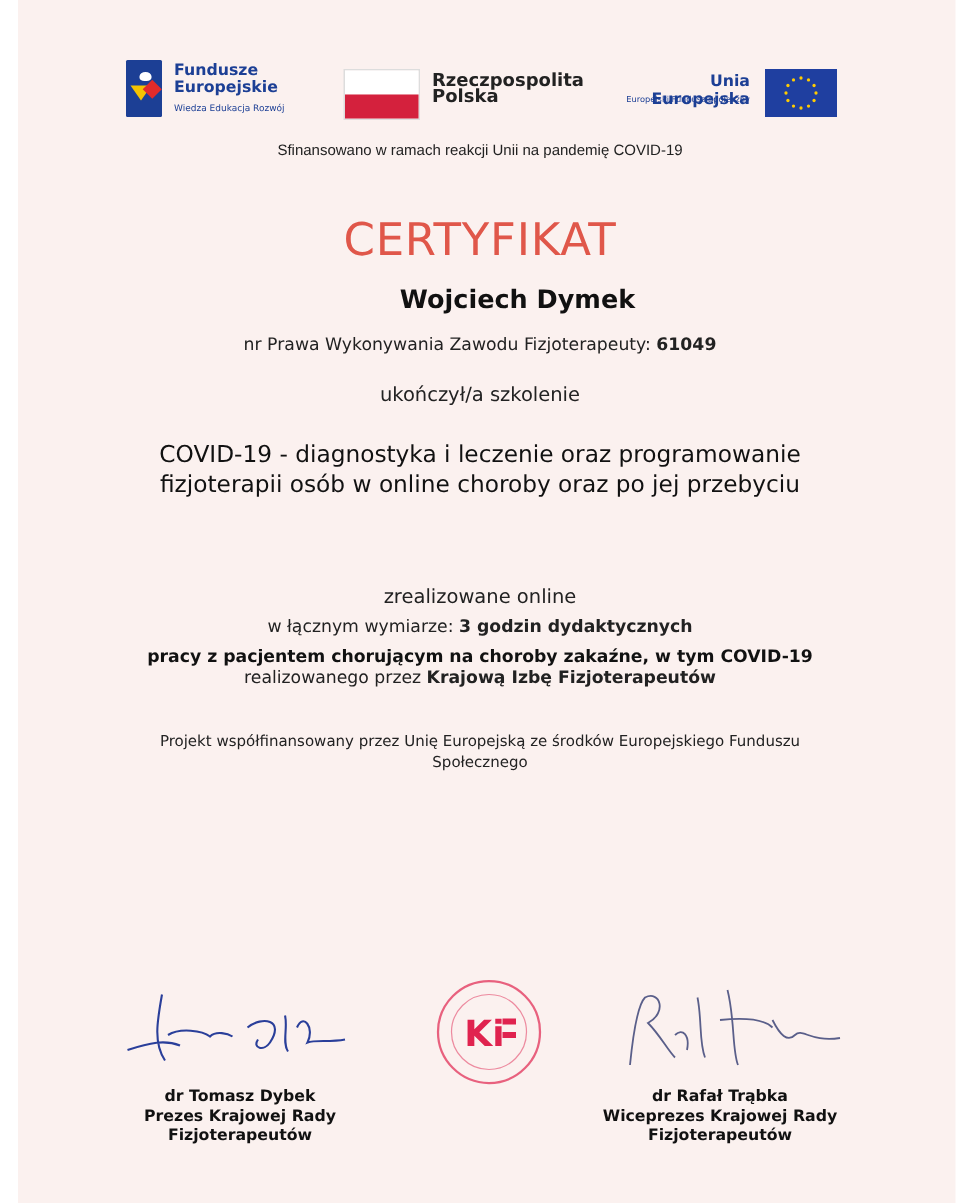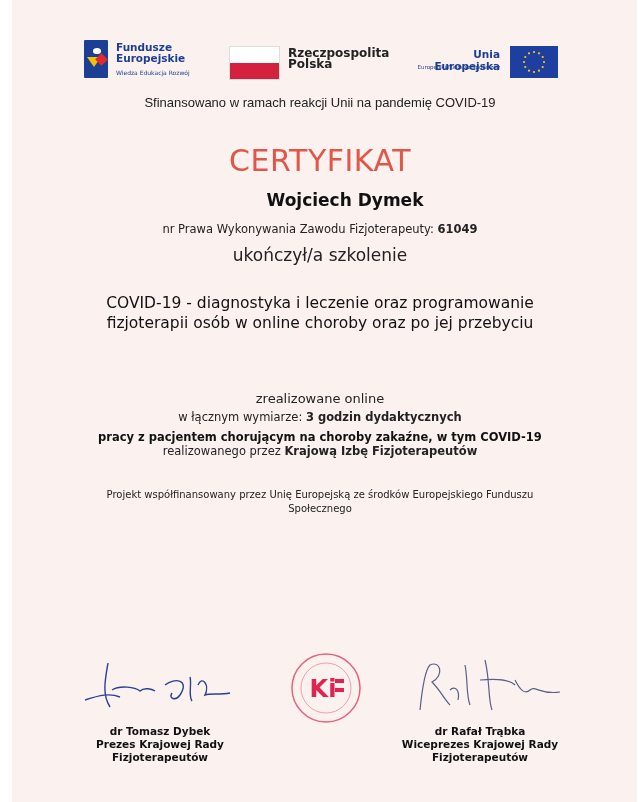--- a/index.html
+++ b/index.html
@@ -27,27 +27,27 @@
     .pl-flag { left: 229px; top: 46px; width: 49px; height: 32px; border: 1px solid #ddd; }
     .pl-white { height: 16px; background: #fff; }
     .pl-red { height: 16px; background: #d4213d; }
     .pl-text { left: 288px; top: 48px; font-size: 12px; font-weight: bold; line-height: 11px; color: #222; }
 
     .ue-text1 { left: 418px; top: 48px; font-size: 10.5px; font-weight: bold; color: #1c3f95; width: 82px; text-align: right; }
     .ue-text2 { left: 398px; top: 64px; font-size: 5.5px; color: #1c3f95; width: 102px; text-align: right; }
     .ue-flag { left: 510px; top: 46px; width: 48px; height: 32px; background: #1f3fa0; }
     .ue-flag svg { display: block; }
 
-    .funded { top: 95px; font-size: 13px; color: #222; font-family: "Liberation Sans", sans-serif; }
+    .funded { top: 95px; font-size: 10px; color: #222; font-family: "Liberation Sans", sans-serif; }
 
     .title { top: 143px; font-size: 30px; color: #e0574a; font-family: "DejaVu Sans", sans-serif; letter-spacing: 0.5px; }
     .name { top: 190px; font-size: 17px; font-weight: bold; color: #111; margin-left: 25px; }
     .license { top: 222px; font-size: 11.5px; color: #222; }
     .license b { font-weight: bold; }
-    .completed { top: 245px; font-size: 17px; color: #222; }
+    .completed { top: 256px; font-size: 13px; color: #222; }
 
     .course { top: 293px; font-size: 15.5px; font-weight: normal; line-height: 20px; color: #111; }
     .online { top: 367px; font-size: 13px; color: #222; margin-top: 24px; }
     .hours { top: 386px; font-size: 11.5px; color: #222; margin-top: 24px; }
     .project { top: 429px; font-size: 11.5px; line-height: 16px; color: #111; }
     .org { top: 444px; font-size: 11.5px; line-height: 15px; color: #222; }
     .cofin { top: 488px; font-size: 10px; line-height: 14px; color: #222; }
 
     .sig-l { left: 80px; top: 655px; }
     .sig-r { left: 410px; top: 650px; }

